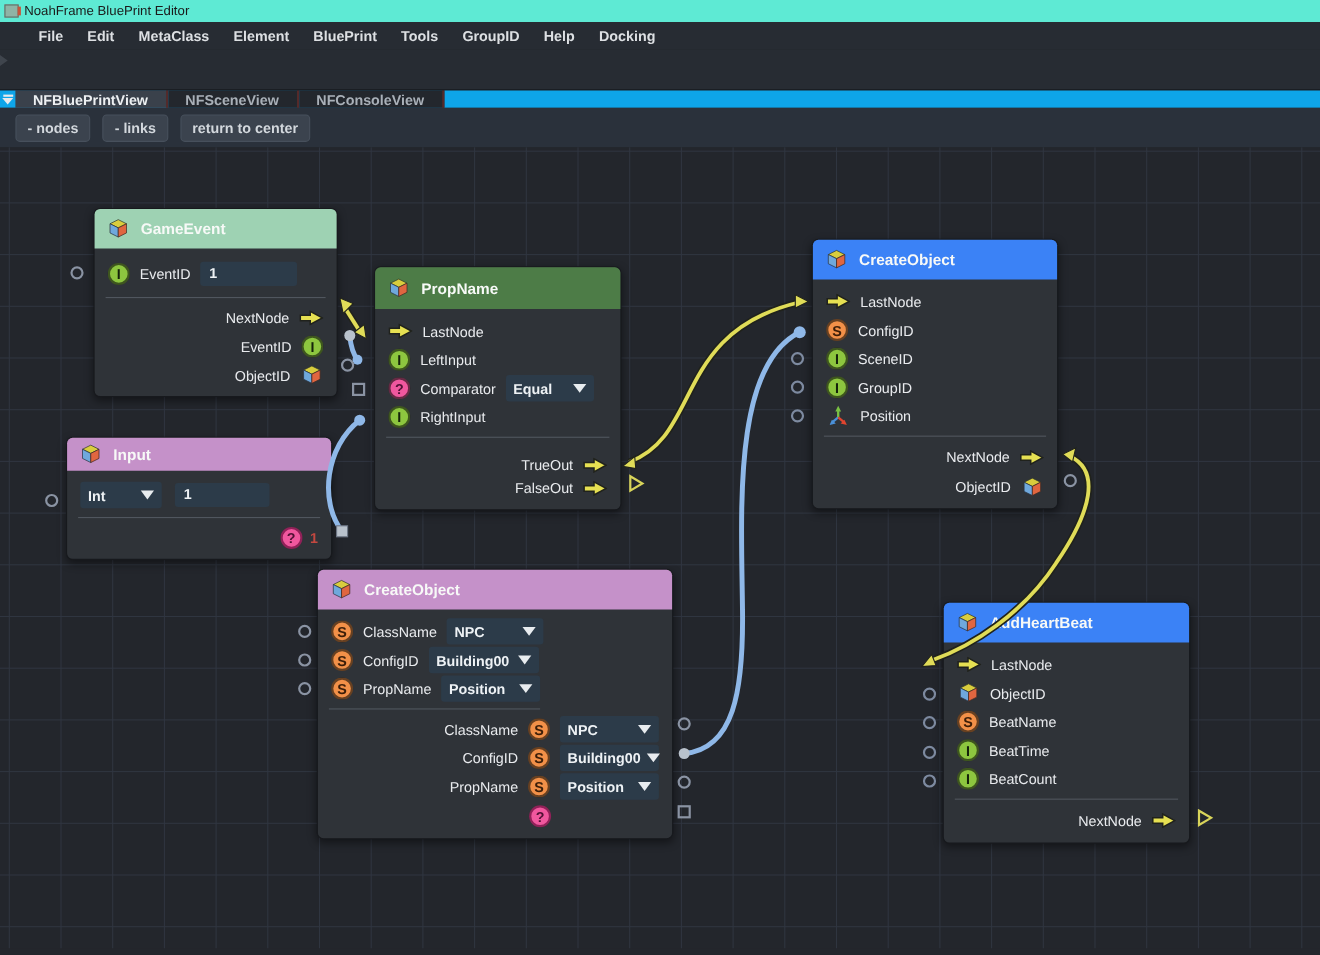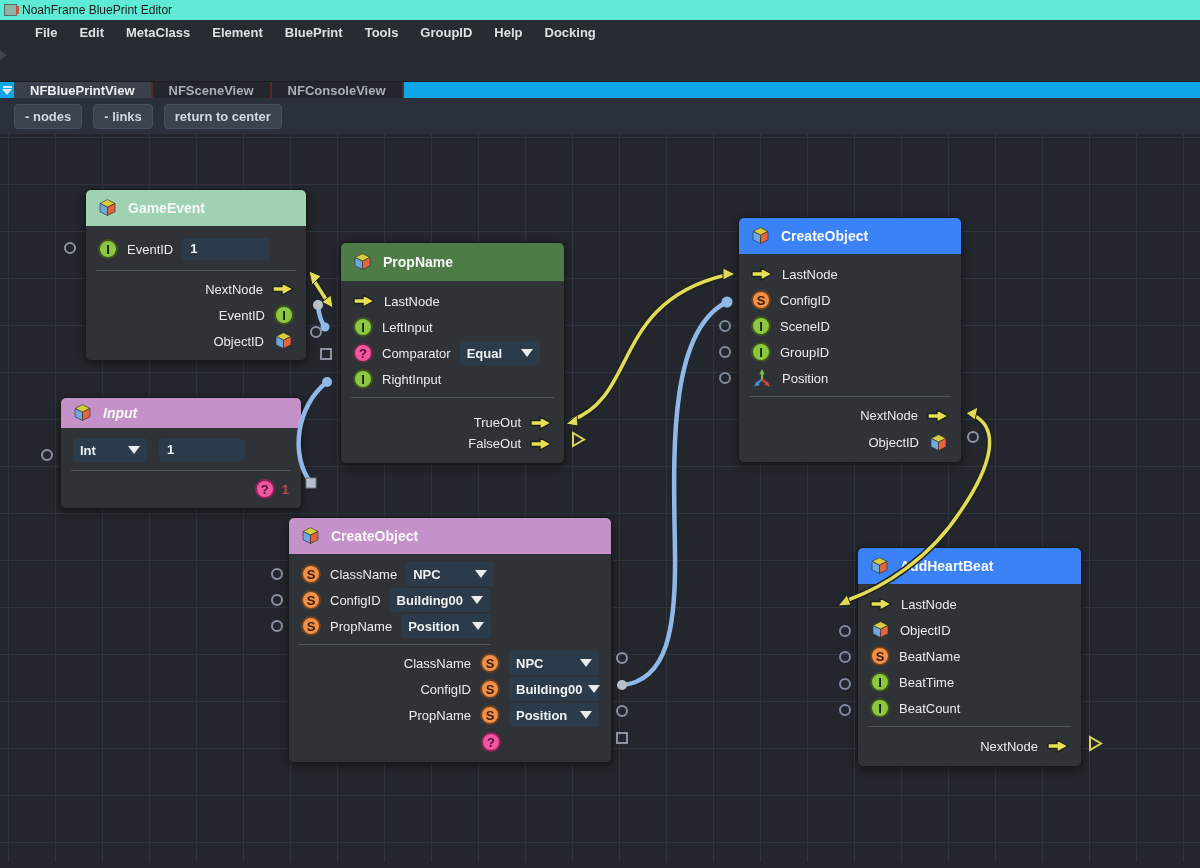--- a/index.html
+++ b/index.html
@@ -196,21 +196,21 @@
       <div class="row out" style="height:27px;">
         <span class="lbl">FalseOut</span>
         <svg class="flow-ic" viewBox="0 0 22 14">
           <path d="M1 4.5 H10 V1 L21 7 L10 13 V9.5 H1 Z" fill="#e6e052" stroke="#20221c" stroke-width="1.4"></path>
           </svg>
       </div>
     </div>
   </div>
 
   <div class="node" style="left:60px; top:263px; width:242px;">
-    <div class="node-header hd-pink" style="height:28px;font-style:italic;">
+    <div class="node-header hd-pink" style="height:28px;">
       <svg class="cube-ic" viewBox="0 0 24 24">
         <polygon points="12,2 21,6.5 12,11 3,6.5" fill="#d9cd3d" stroke="#333a2a" stroke-width="0.8"></polygon>
         <polygon points="3,6.5 12,11 12,21 3,16.5" fill="#6fa8dc" stroke="#2a3340" stroke-width="0.8"></polygon>
         <polygon points="21,6.5 12,11 12,21 21,16.5" fill="#e06640" stroke="#402a24" stroke-width="0.8"></polygon>
         </svg>
       <span>Input</span>
     </div>
     <div class="node-body">
       <div class="row" style="height:30px; gap:12px;">
         <span class="dd" style="width:74px;">

